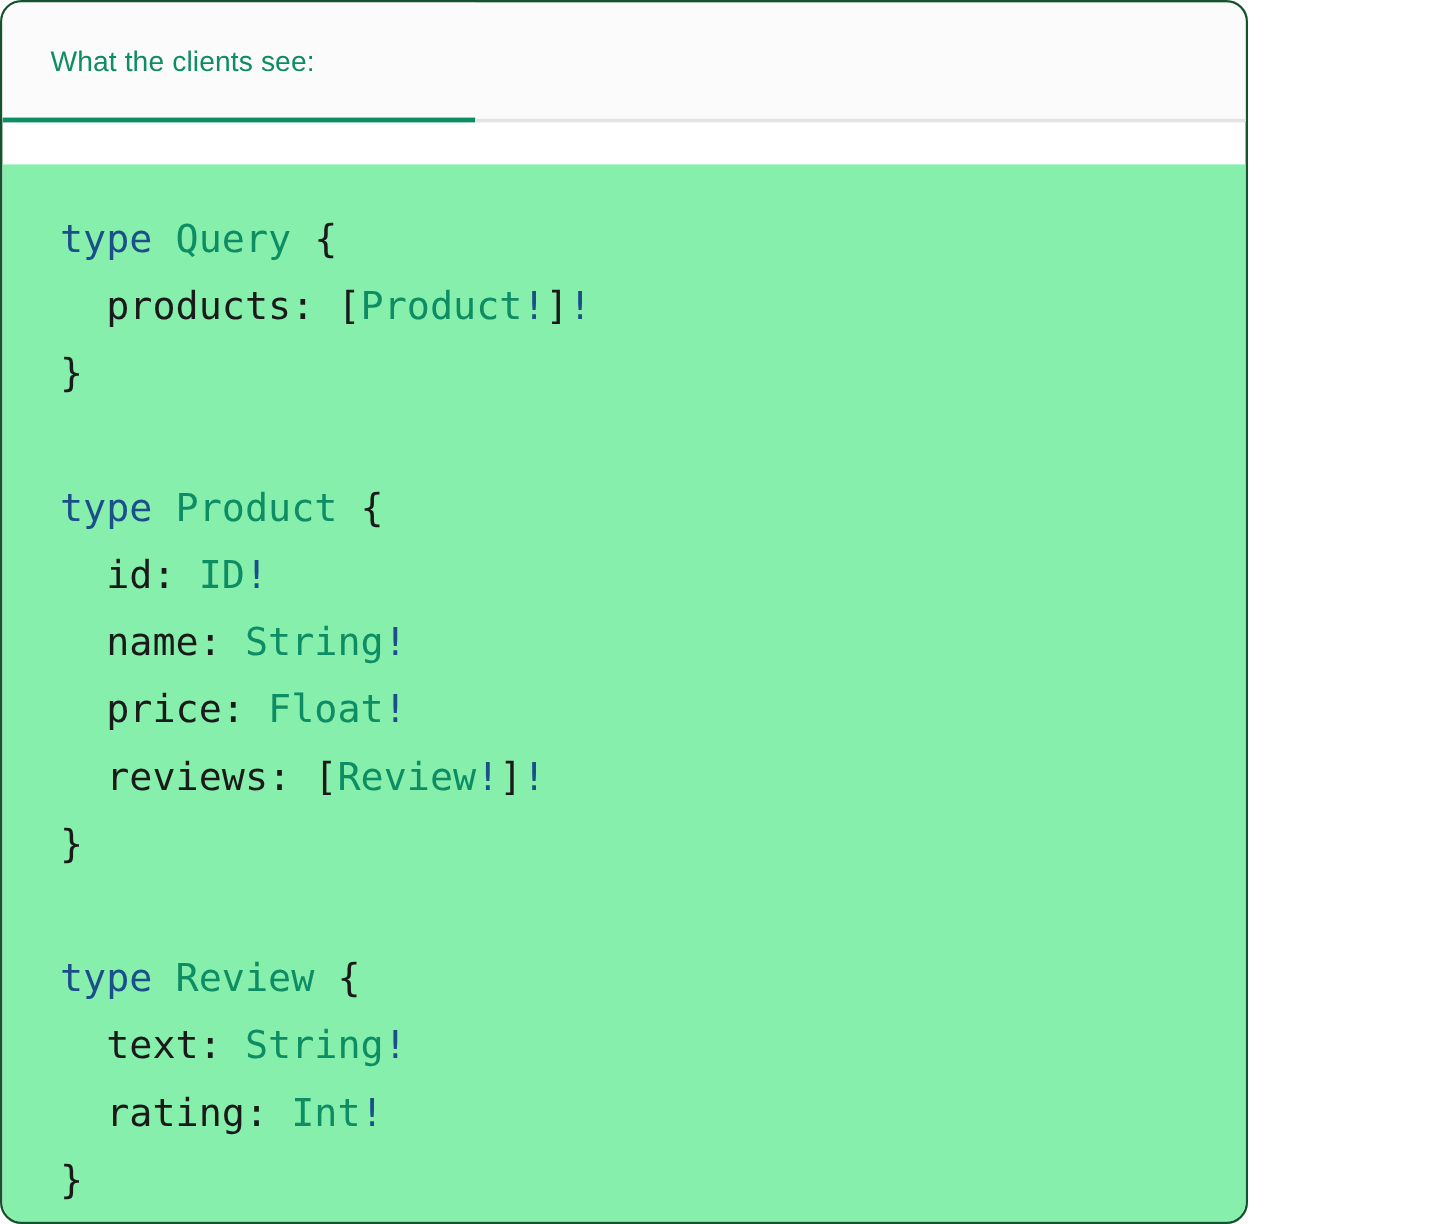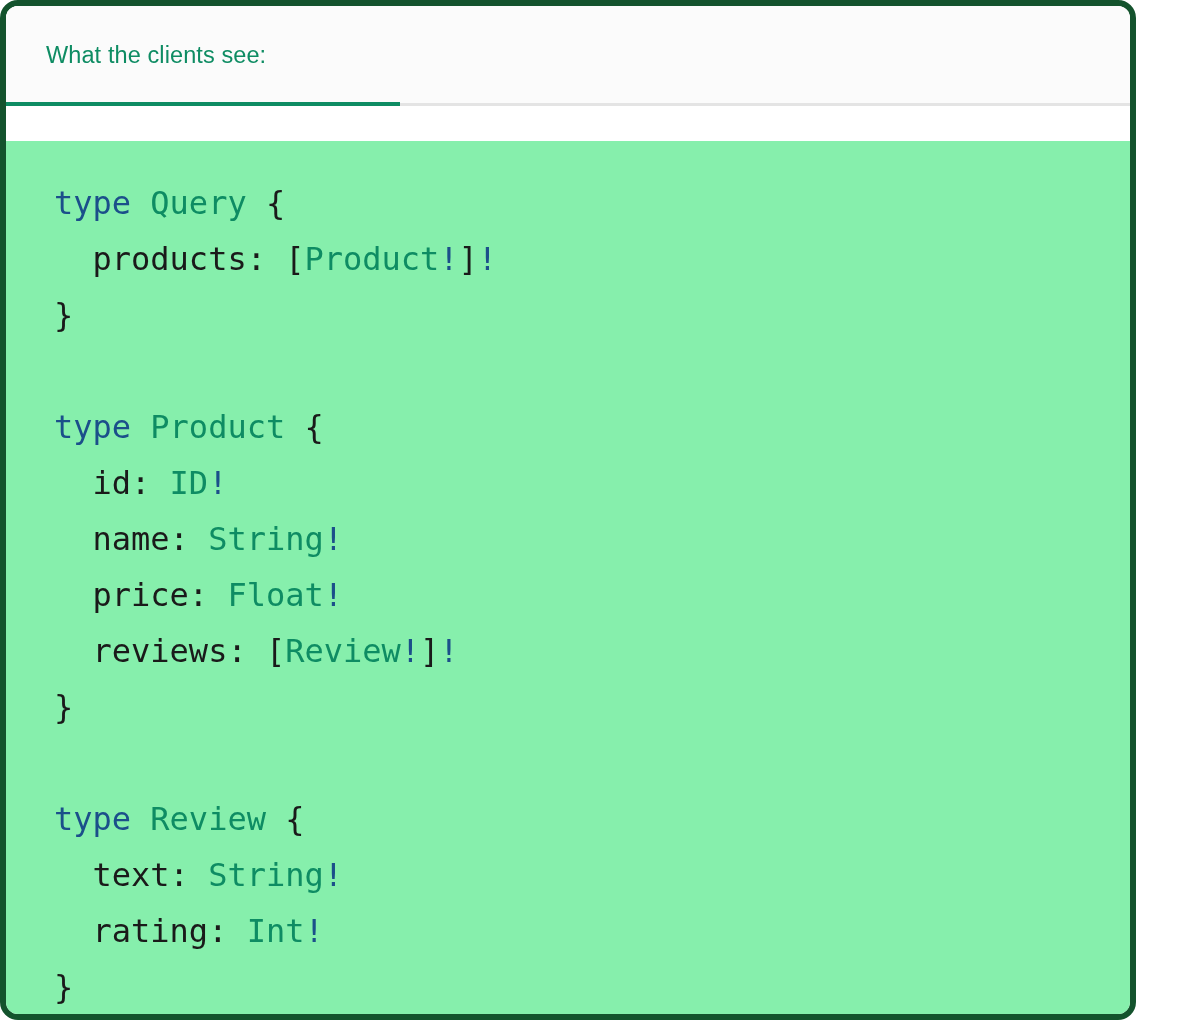--- a/index.html
+++ b/index.html
@@ -11,25 +11,25 @@
     width: 1200px;
     height: 1020px;
     font-family: "Liberation Sans", sans-serif;
     overflow: hidden;
   }
 
   #card {
     position: absolute;
     left: 0px;
     top: 0px;
-    width: 1136px;
+    width: 1040px;
     height: 1020px;
     box-sizing: border-box;
     background: #ffffff;
-    border: 6px solid #14532d;
+    border: 2px solid #14532d;
     border-radius: 18px;
     overflow: hidden;
   }
 
   
   #tabstrip {
     position: absolute;
     left: 0;
     top: 0;
     width: 1200px;

